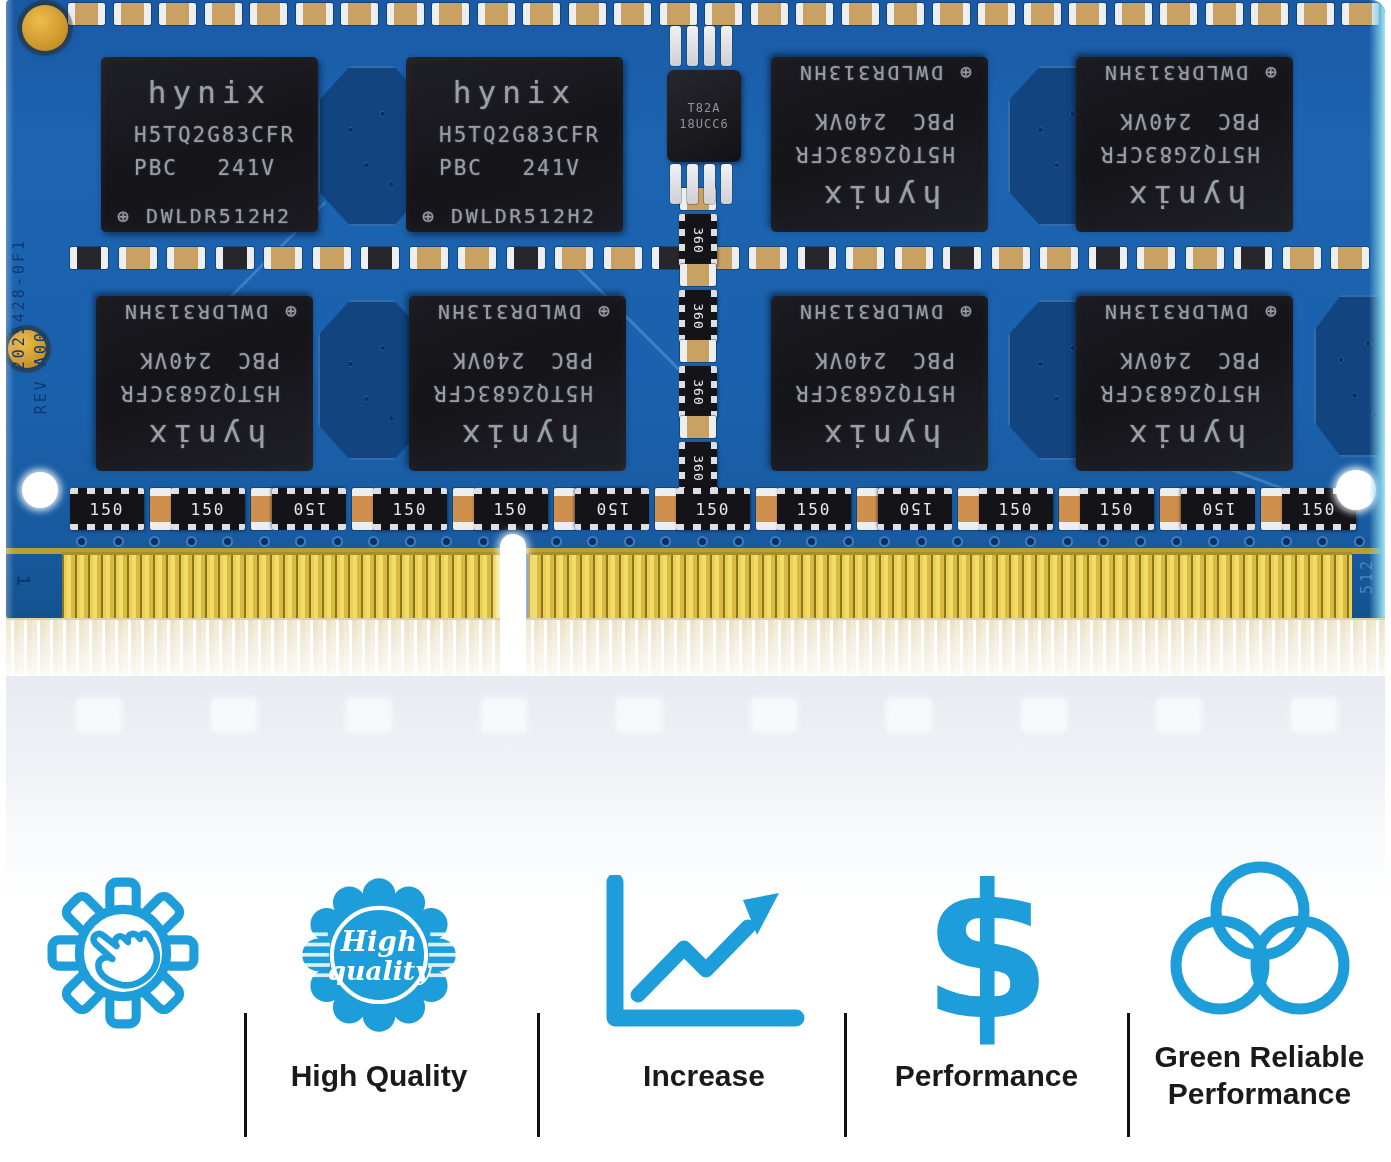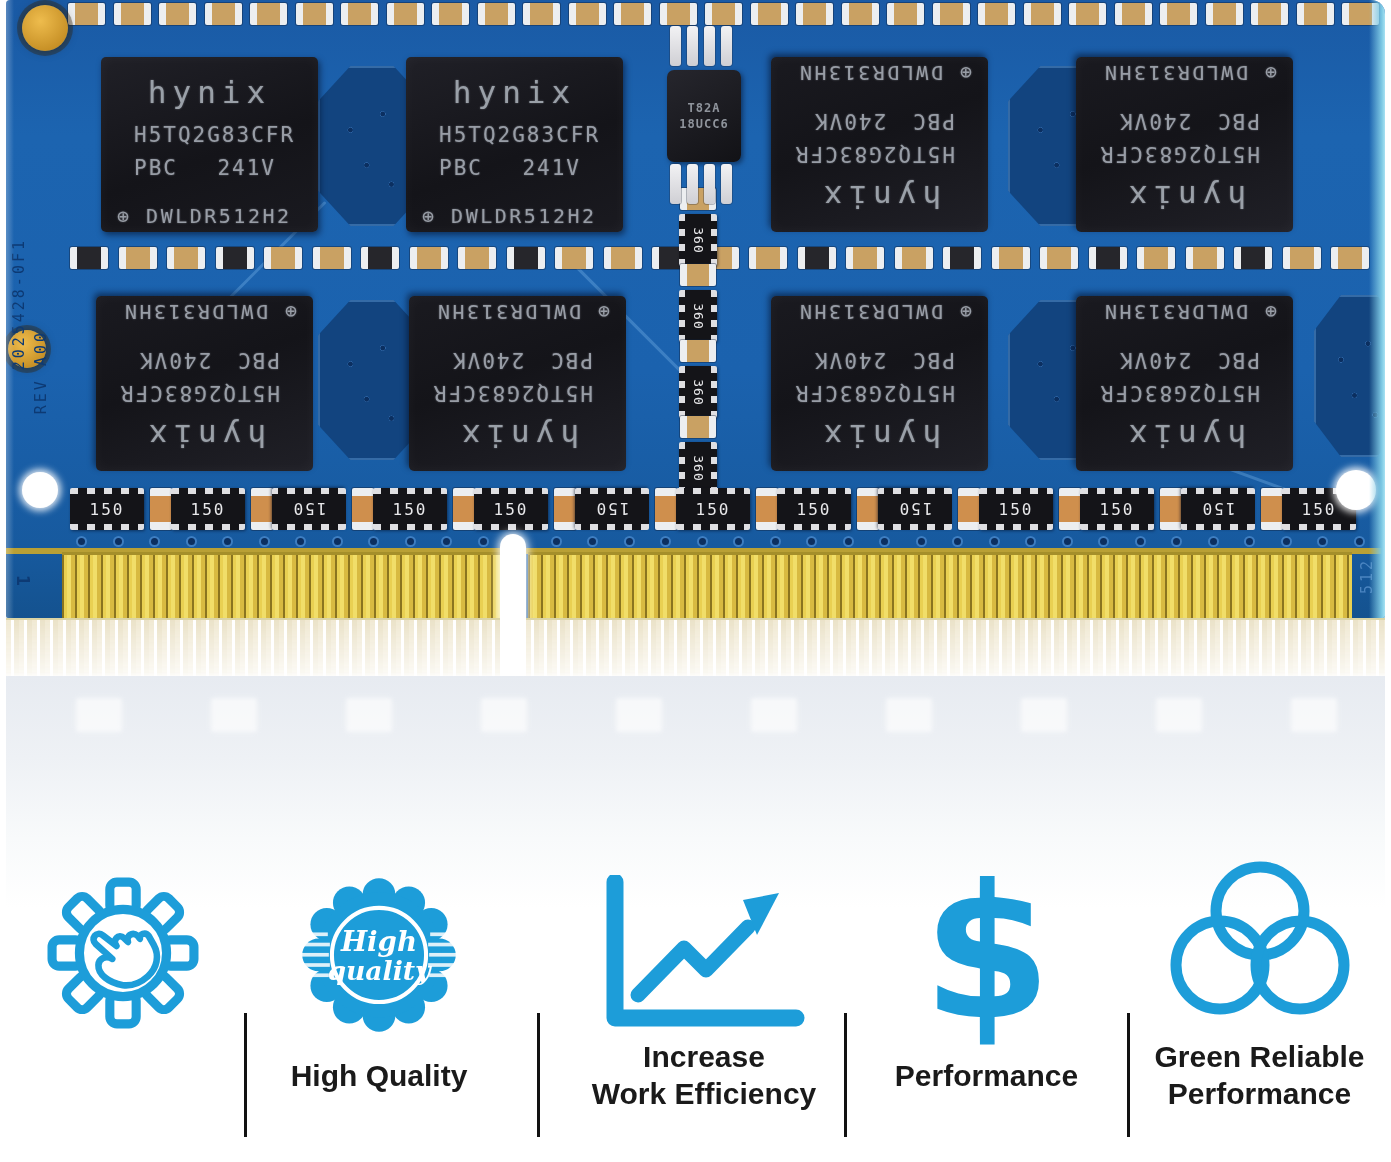--- a/index.html
+++ b/index.html
@@ -31,21 +31,21 @@
   .chip.rot{transform:rotate(180deg);}
   .c-brand{margin-top:17px;text-align:center;font-size:31px;letter-spacing:6px;color:#9aa0a8;}
   .c-part{margin:13px 0 0 33px;font-size:21px;letter-spacing:2px;}
   .c-row3{display:flex;justify-content:space-between;margin:9px 42px 0 33px;font-size:21px;letter-spacing:2px;}
   .c-mark{margin:24px 0 0 16px;font-size:20px;letter-spacing:2.5px;}
 
   
   .spd{position:absolute;left:661px;top:70px;width:74px;height:92px;background:linear-gradient(150deg,#26262d,#121216);
     border-radius:7px;box-shadow:2px 2px 5px rgba(0,10,30,.5);display:flex;flex-direction:column;
     align-items:center;justify-content:center;color:#8f949c;font-family:"DejaVu Sans Mono",monospace;
-    font-size:12px;letter-spacing:1px;line-height:16px;font-weight:bold;}
+    font-size:12px;letter-spacing:1px;line-height:16px;}
   .pad{position:absolute;width:11px;height:40px;background:linear-gradient(180deg,#f2f2f4,#cfcfd4);
     border-radius:3px;box-shadow:0 0 0 1px rgba(30,40,60,.3);}
 
   
   .cap-h{position:absolute;height:22px;border-radius:2px;box-shadow:0 0 0 1px rgba(15,30,55,.4);
     background:linear-gradient(90deg,#eceef0 0 7px,#c9a163 7px calc(100% - 7px),#eceef0 calc(100% - 7px));}
   .cap-h.dark{background:linear-gradient(90deg,#eceef0 0 7px,#26262b 7px calc(100% - 7px),#eceef0 calc(100% - 7px));}
   .cap-v{position:absolute;width:22px;height:42px;border-radius:2px;box-shadow:0 0 0 1px rgba(15,30,55,.4);
     background:linear-gradient(180deg,#eceef0 0 8px,#cf8f4d 8px calc(100% - 8px),#eceef0 calc(100% - 8px));}
   .r150{position:absolute;width:74px;height:42px;background-color:#141418;border-radius:2px;
@@ -495,21 +495,20 @@
       <div class="divider" style="left:-1px;"></div>
       <div class="icon-wrap" style="top:20px;">
         <svg width="212" height="160" viewBox="0 0 212 160">
           <path class="st" stroke-width="17" stroke-linecap="round" stroke-linejoin="round" d="M17 7 L17 143 L198 143"></path>
           <path class="st" stroke-width="15" stroke-linecap="round" stroke-linejoin="round" d="M40 120 L86 73 L108 95 L150 52"></path>
           <polygon class="fl" points="145,25 181,18 159,60"></polygon>
         </svg>
       </div>
       <div class="label">
         <span>Increase</span>
-        <span>Work Efficiency</span>
       </div>
     </div>
 
     <div class="feature" style="left:845px;width:283px;">
       <div class="divider" style="left:-1px;"></div>
       <div class="icon-wrap" style="top:0px;">
         <svg width="150" height="190" viewBox="0 0 150 190">
           <text x="75" y="162" text-anchor="middle" class="fl" font-family="DejaVu Sans,sans-serif" font-weight="700" font-size="185">$</text>
         </svg>
       </div>

